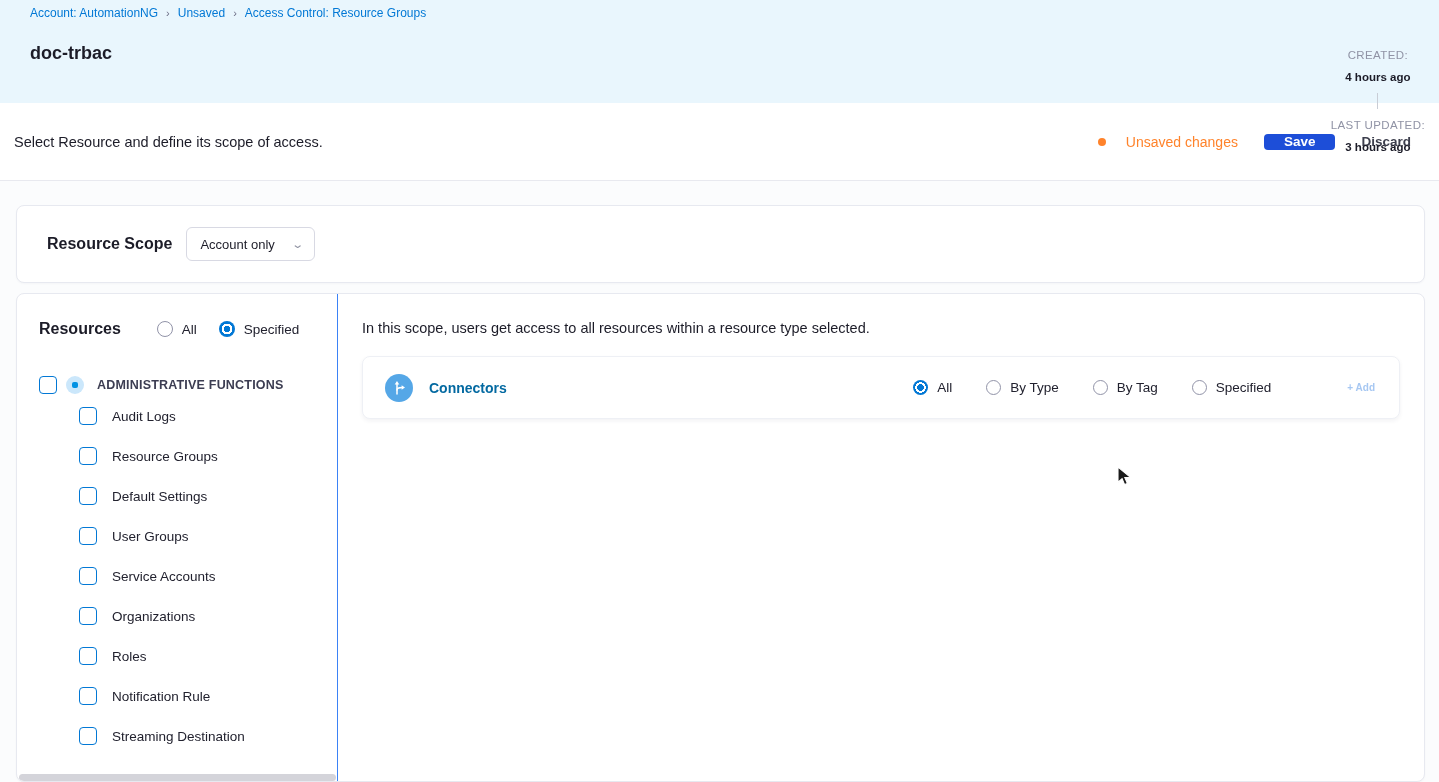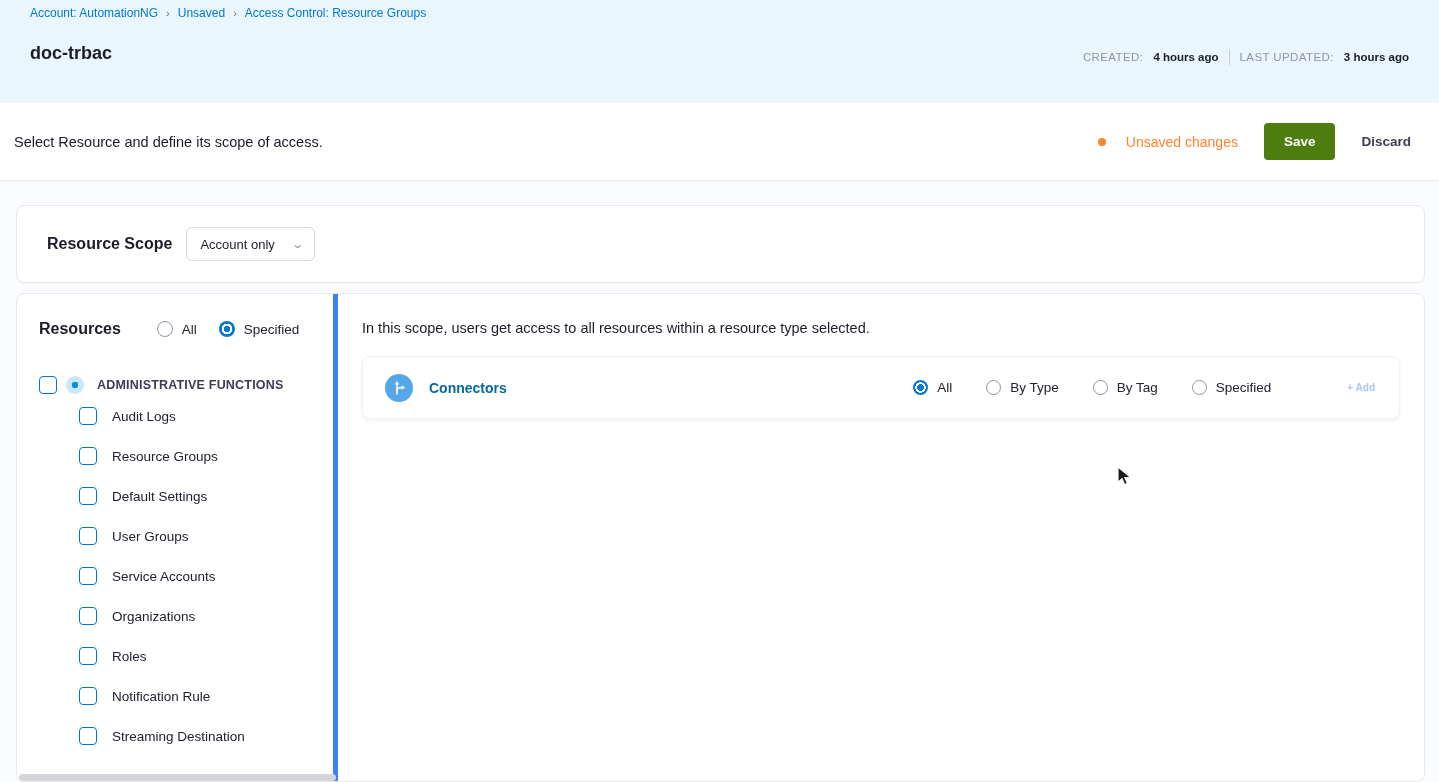--- a/index.html
+++ b/index.html
@@ -16,43 +16,44 @@
     height:103px;
     background:#e9f6fd;
     padding:6px 14px 0 30px;
     position:relative;
   }
   .breadcrumb { display:flex; align-items:center; gap:8px; font-size:12px; padding-top:0; }
   .breadcrumb a { color:#0278d5; text-decoration:none; cursor:pointer; }
   .crumb-sep { color:#6b6d85; font-size:11px; }
   .page-title { font-size:18px; font-weight:700; color:#1c1c28; margin-top:23px; }
   .meta {
-    position:absolute; right:30px; top:49px;
+    position:absolute; right:14px; top:49px;
     display:flex; align-items:center; gap:10px;
     font-size:11.5px;
+    flex-direction:column;
   }
   .meta-label { color:#9093a5; letter-spacing:.4px; }
   .meta-value { color:#1c1c28; font-weight:700; }
   .meta-divider { width:1px; height:16px; background:#c9cdd6; }
 
   
   .toolbar {
     height:78px; background:#ffffff;
     display:flex; align-items:center;
     padding:0 28px 0 14px;
     border-bottom:1px solid #e8e9ef;
   }
   .toolbar-desc { font-size:14.5px; color:#1c1c28; }
   .toolbar-right { margin-left:auto; display:flex; align-items:center; gap:26px; }
   .unsaved { display:flex; align-items:center; gap:20px; color:#ff832b; font-size:14px;justify-content:flex-end; }
   .unsaved-dot { width:8px; height:8px; border-radius:50%; background:#ff832b; }
   .save-btn {
-    background:#4d7c0f; color:#fff; border:none; border-radius:4px;
+    background:#1d4ed8; color:#fff; border:none; border-radius:4px;
     font-family:inherit; font-size:13.5px; font-weight:700;
-    height:37px; padding:0 20px; cursor:pointer;
+    height:16px; padding:0 20px; cursor:pointer;
   }
   .discard-btn {
     background:transparent; border:none; color:#3d3f4d;
     font-family:inherit; font-size:13.5px; font-weight:700; cursor:pointer;
   }
 
   
   .card {
     background:#fff;
     border:1px solid #e7e9f0;
@@ -76,21 +77,21 @@
 
   
   .resources-card {
     margin-top:10px;
     height:489px;
     display:flex;
     overflow:hidden;
   }
   .left-col {
     width:321px; flex:0 0 321px;
-    border-right:5px solid #3b82f6;
+    border-right:1px solid #3b82f6;
     padding:26px 0 0 22px;
     position:relative;
   }
   .left-head { display:flex; align-items:center; }
   .radio-group { display:flex; align-items:center; gap:22px; margin-left:36px; }
   .radio-opt { display:flex; align-items:center; gap:9px; cursor:pointer; font-size:13.5px; color:#22222f; }
   .radio {
     width:16px; height:16px; border-radius:50%;
     border:1.5px solid #9193a8; background:#fff; flex:0 0 auto;
   }

